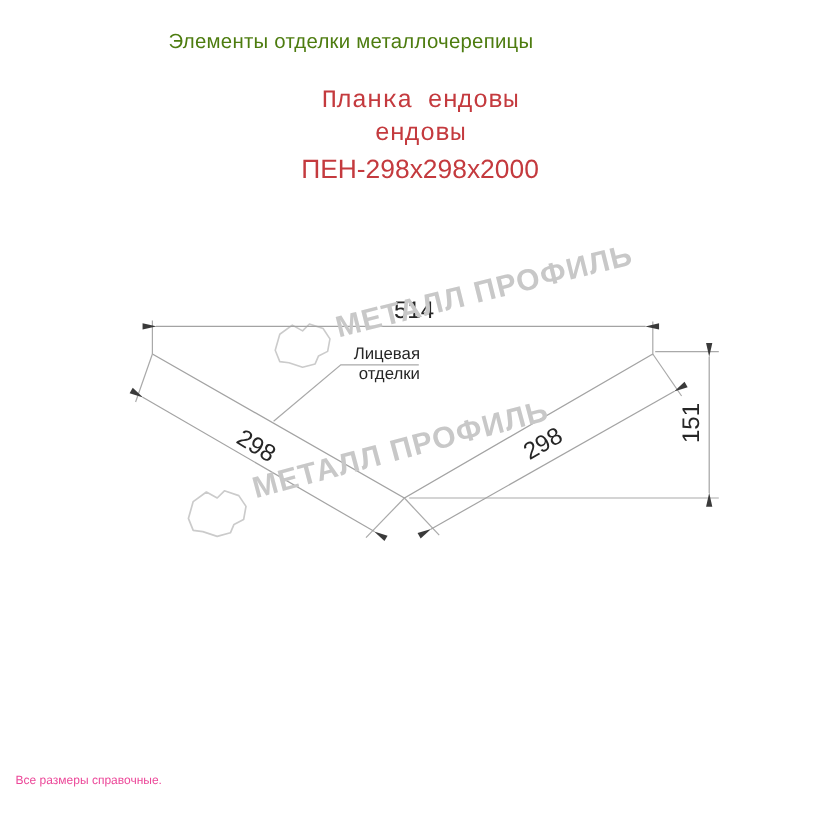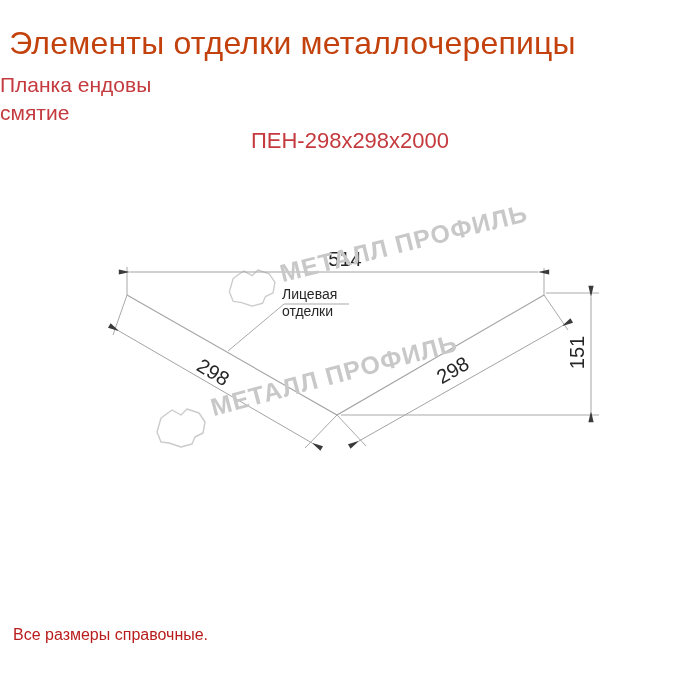--- a/index.html
+++ b/index.html
@@ -9,83 +9,84 @@
     position: relative;
     width: 700px;
     height: 700px;
     background: #ffffff;
     overflow: hidden;
   }
   .title {
     position: absolute;
     top: 25px; left: 0; width: 585px;
     text-align: center;
-    font-size: 32px;
-    color: #c2410c;
+    font-size: 17px;
+    color: #4d7c0f;
     letter-spacing: 0.2px;
   }
   .subtitle {
     position: absolute;
     top: 71px; left: 0; width: 700px;
-    text-align: left;
+    text-align: center;
     font-size: 21px;
     line-height: 28px;
     color: var(--accent);
+    font-family: Liberation Mono, monospace;
   }
   .product-code {
     position: absolute;
     top: 128px; left: 0; width: 700px;
     text-align: center;
     font-size: 22px;
     color: var(--accent);
   }
   svg.drawing { position: absolute; top: 0; left: 0; }
   .dim-label {
     position: absolute;
     color: #262626;
     font-size: 20px;
     text-align: center;
     white-space: nowrap;
   }
   .face-label {
     position: absolute;
     left: 282px; top: 286px; width: 68px;
-    text-align: left;
+    text-align: right;
     font-size: 14px;
     line-height: 17px;
     color: #262626;
   }
   .watermark-text {
     position: absolute;
     font-size: 25px;
     font-weight: bold;
     letter-spacing: 1px;
     color: #c8c8c8;
     white-space: nowrap;
     transform-origin: 0 100%;
   }
   .wm-top { left: 284px; top: 259px; transform: rotate(-14deg); }
   .wm-bottom { left: 215px; top: 393px; transform: rotate(-15deg); }
   .footer-notes {
     position: absolute;
-    left: 13px; top: 624px;
-    font-size: 16px;
+    left: 13px; top: 640px;
+    font-size: 10px;
     line-height: 22px;
-    color: #b91c1c;
+    color: #ec4899;
   }
 </style>
 </head>
 <body>
 
 <div class="page">
 
   <div class="title">Элементы отделки металлочерепицы</div>
   <div class="subtitle">
     <div>Планка ендовы</div>
-    <div>смятие</div>
+    <div>ендовы</div>
   </div>
   <div class="product-code">ПЕН-298x298x2000</div>
 
   <svg class="drawing" width="700" height="700" viewBox="0 0 700 700">
     <defs>
       <marker id="arw" markerWidth="13" markerHeight="9" refX="0.3" refY="4" orient="auto-start-reverse" markerUnits="userSpaceOnUse">
         <path d="M0,4 L11.5,6.6 L11.5,1.4 Z" fill="#3a3a3a"></path>
       </marker>
     </defs>
 

